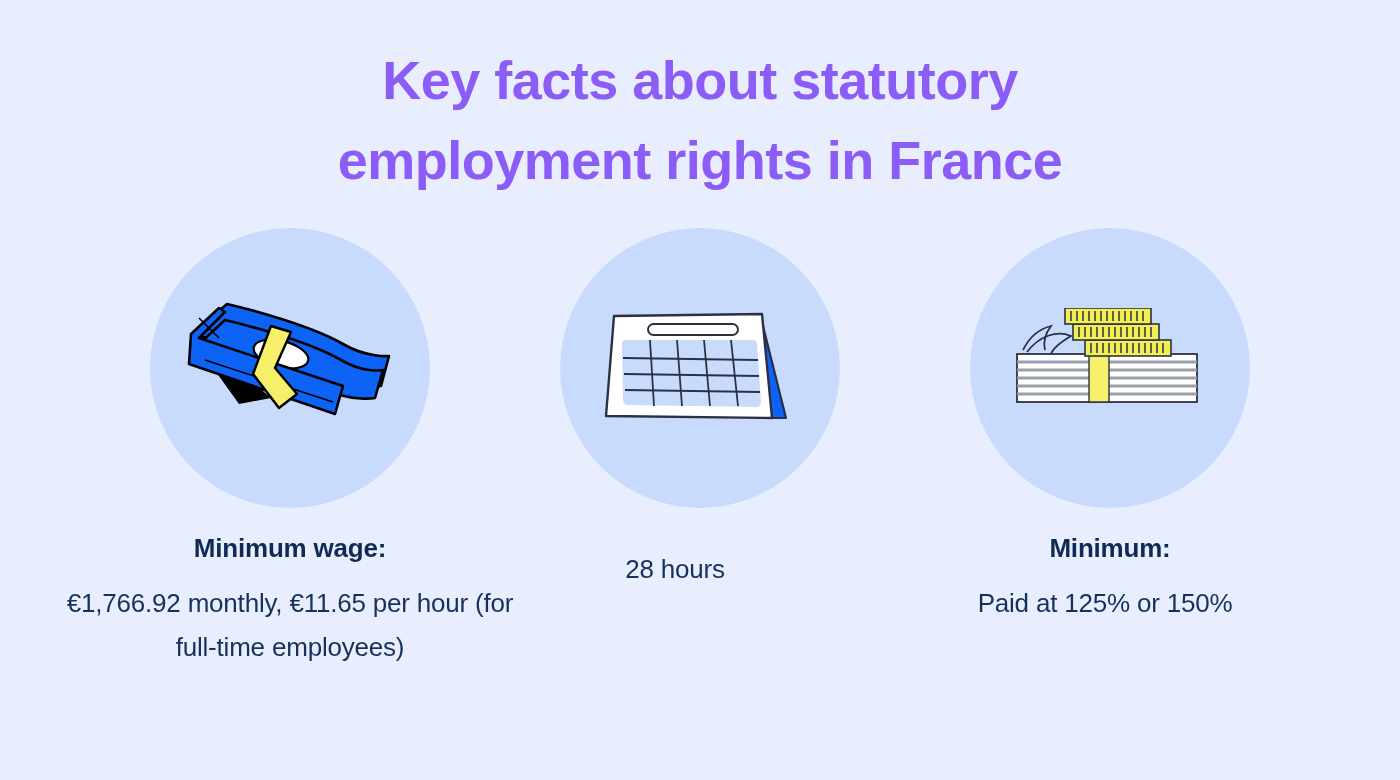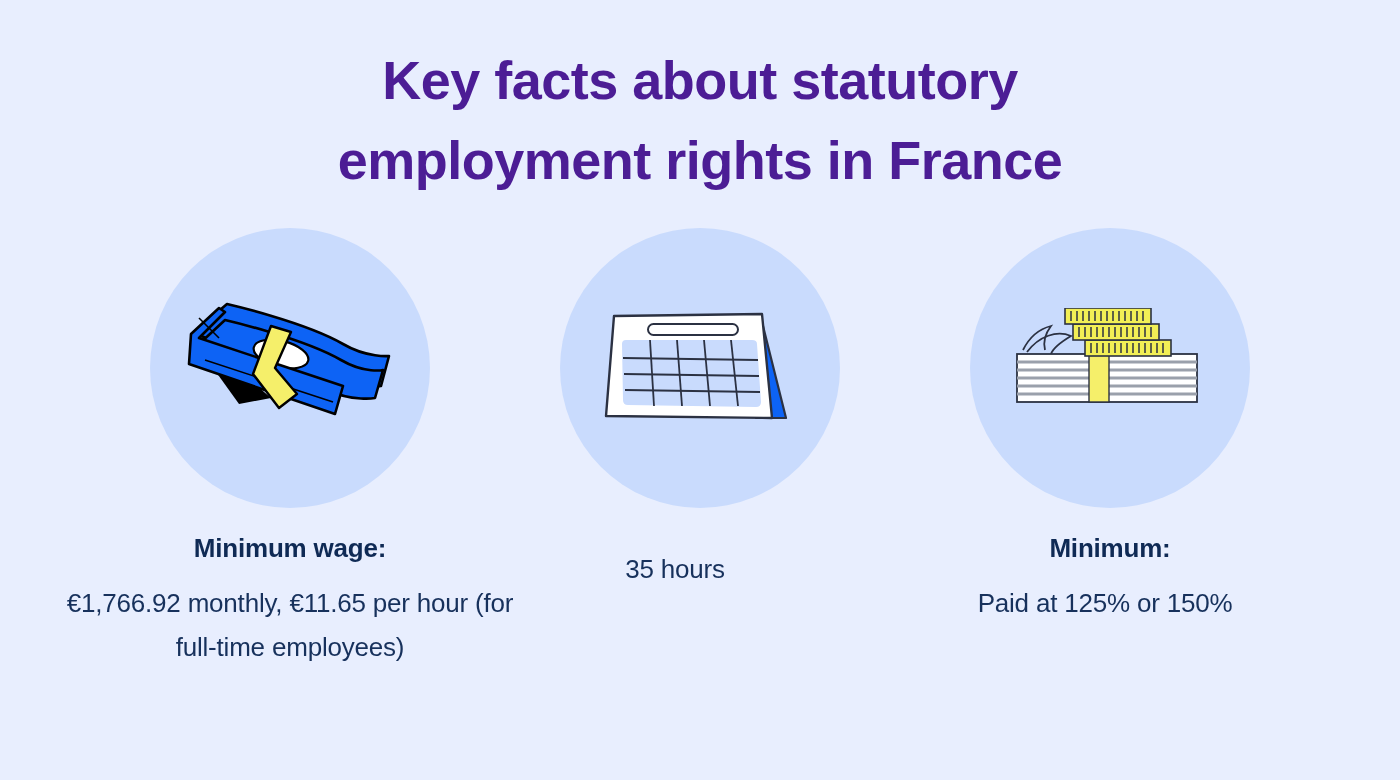--- a/index.html
+++ b/index.html
@@ -27,21 +27,21 @@
   }
 
   
   .title {
     width: 880px;
     text-align: center;
     font-size: 54px;
     line-height: 80px;
     font-weight: bold;
     letter-spacing: -0.5px;
-    color: #4c1d95;
+    color: #8b5cf6;
   }
   .title .line { display: block; }
 
   
   .columns {
     margin-top: 28px;
     width: 1252px;
     display: flex;
     justify-content: center;
     align-items: flex-start;
@@ -149,21 +149,21 @@
           <path d="M77 32 L82 98" stroke="#2b3142" stroke-width="1.8" fill="none"></path>
           <path d="M104 32 L110 98" stroke="#2b3142" stroke-width="1.8" fill="none"></path>
           <path d="M131 32 L138 98" stroke="#2b3142" stroke-width="1.8" fill="none"></path>
 
           <path d="M23 50 L158 52" stroke="#2b3142" stroke-width="1.8" fill="none"></path>
           <path d="M24 66 L159 68" stroke="#2b3142" stroke-width="1.8" fill="none"></path>
           <path d="M25 82 L160 84" stroke="#2b3142" stroke-width="1.8" fill="none"></path>
         </svg>
       </div>
       <div class="caption">
-        <div class="caption-value">35 hours</div>
+        <div class="caption-value">28 hours</div>
       </div>
     </div>
 
     <div class="column col-3">
       <div class="circle">
         <svg class="icon-svg" width="210" height="120" viewBox="0 0 210 120">
 
           <path d="M18 42 C26 26 38 20 46 18 C40 26 38 34 40 42" fill="none" stroke="#2b3142" stroke-width="1.8"></path>
           <path d="M22 44 C34 28 52 22 66 28 C56 34 48 40 46 46" fill="none" stroke="#2b3142" stroke-width="1.8"></path>
 

